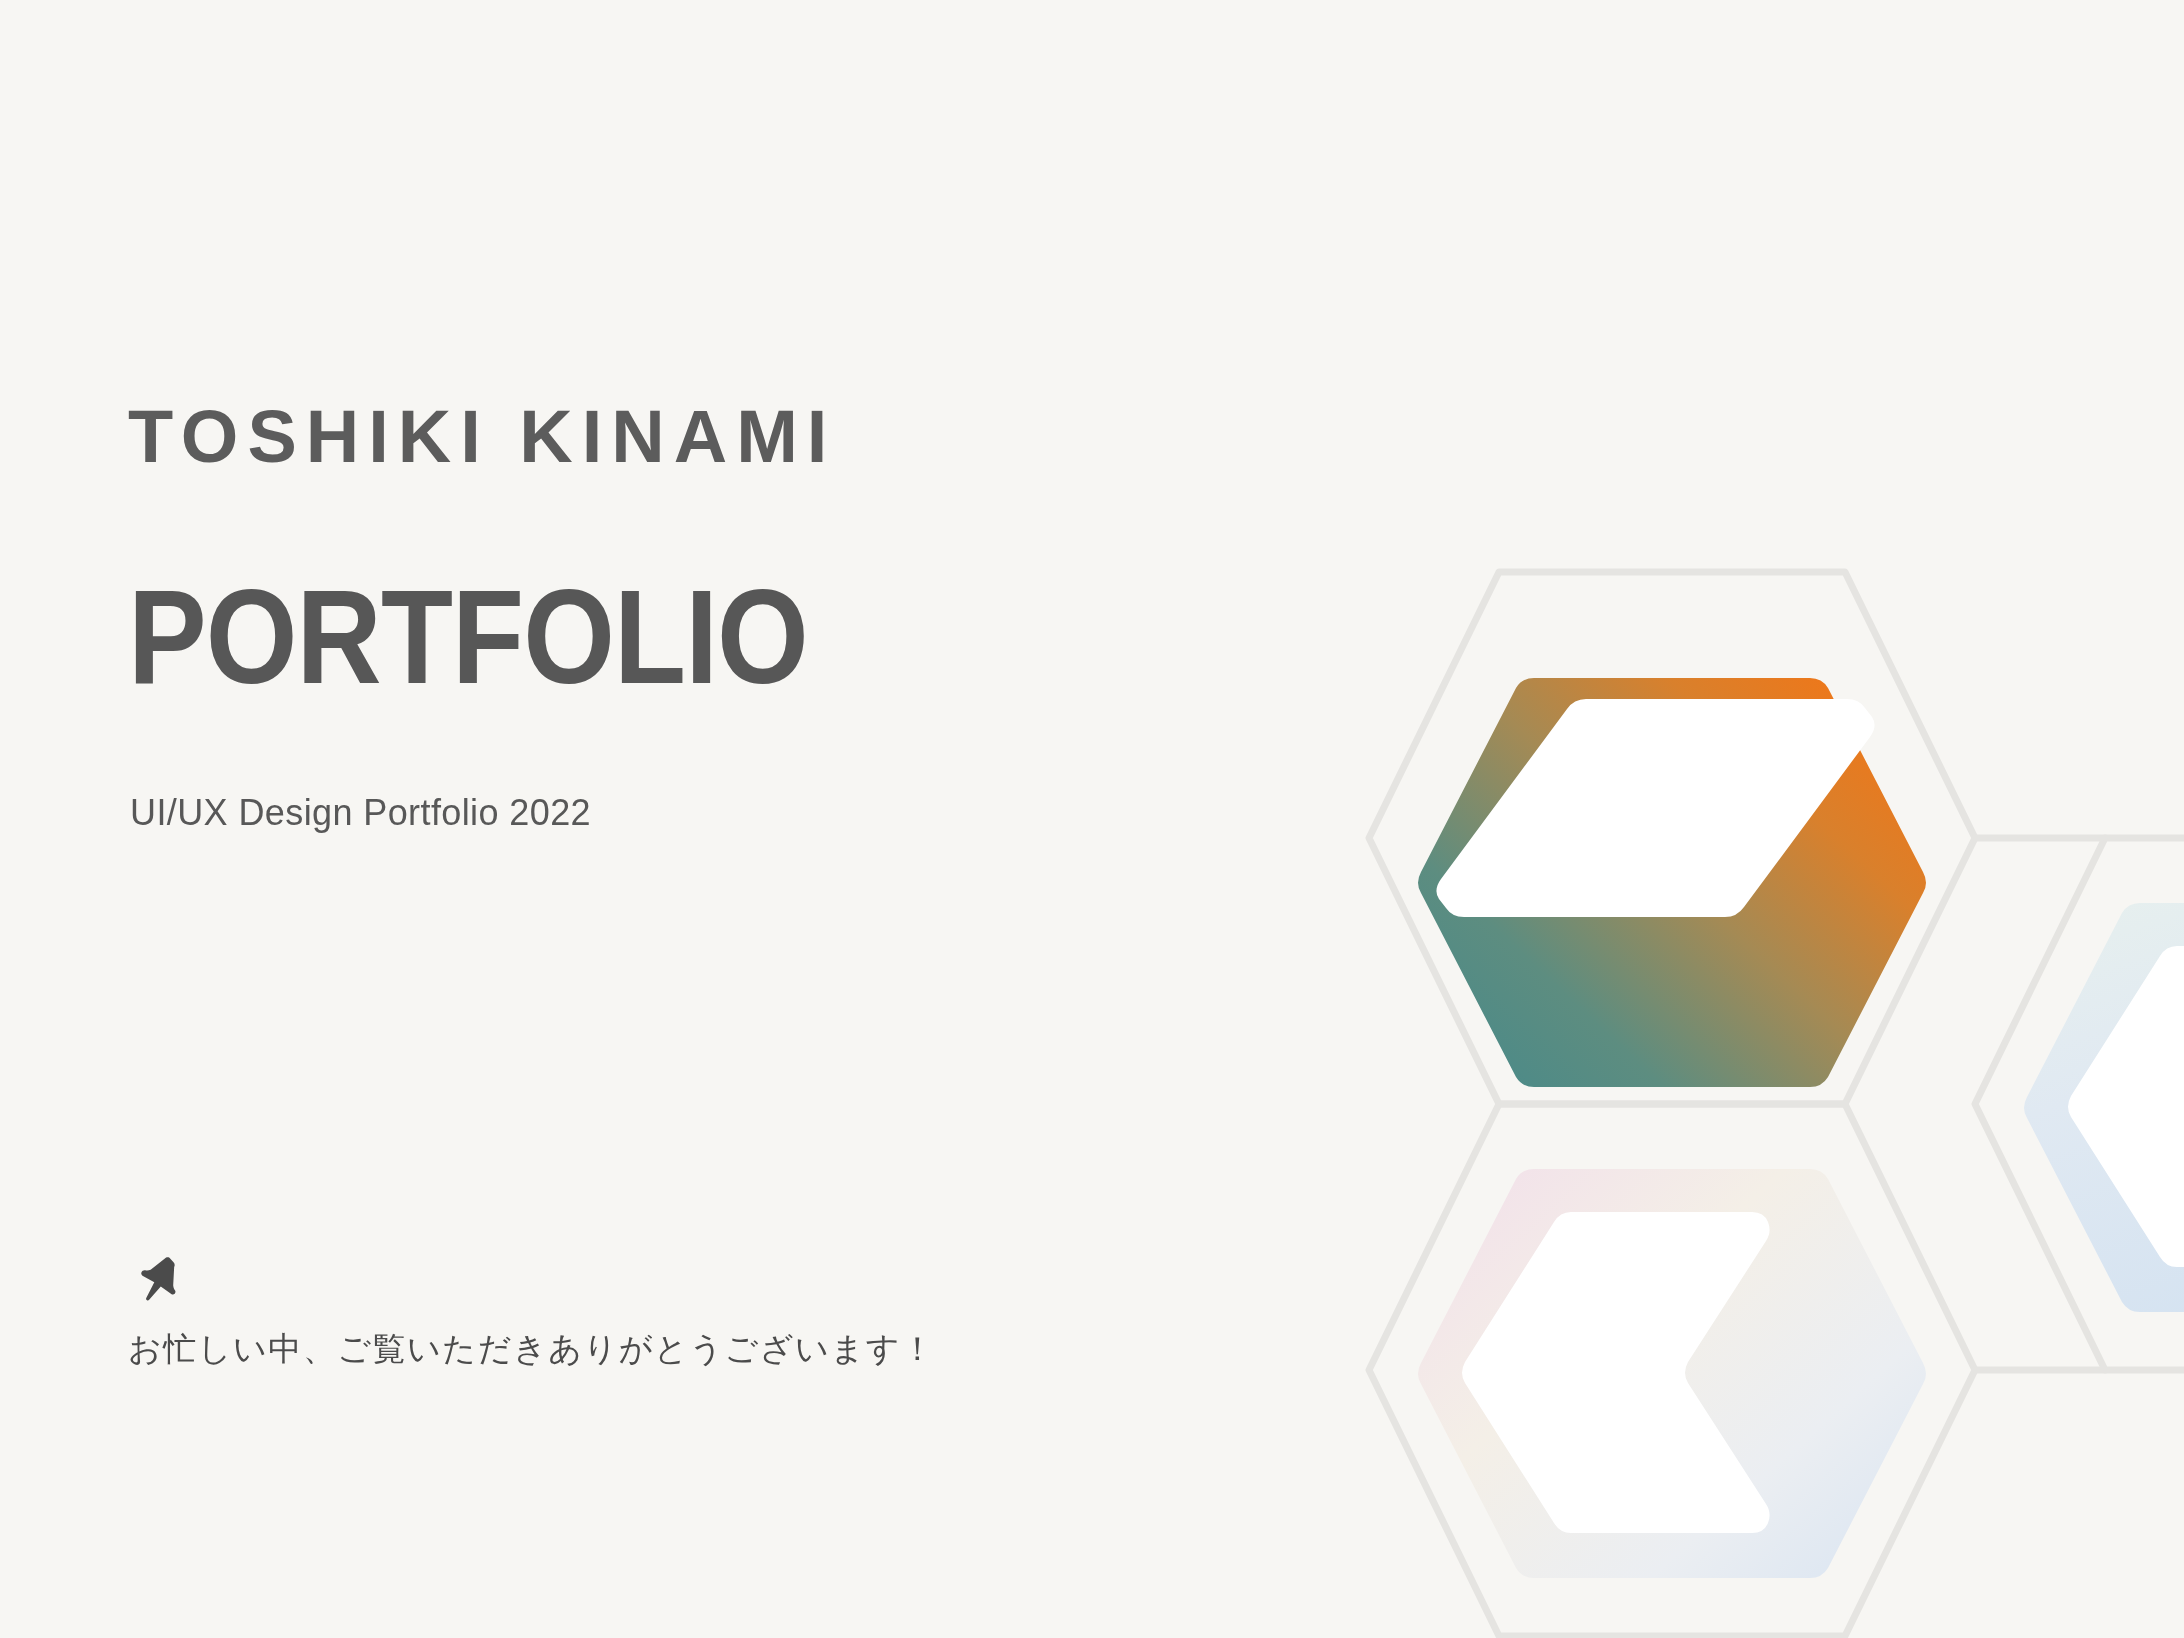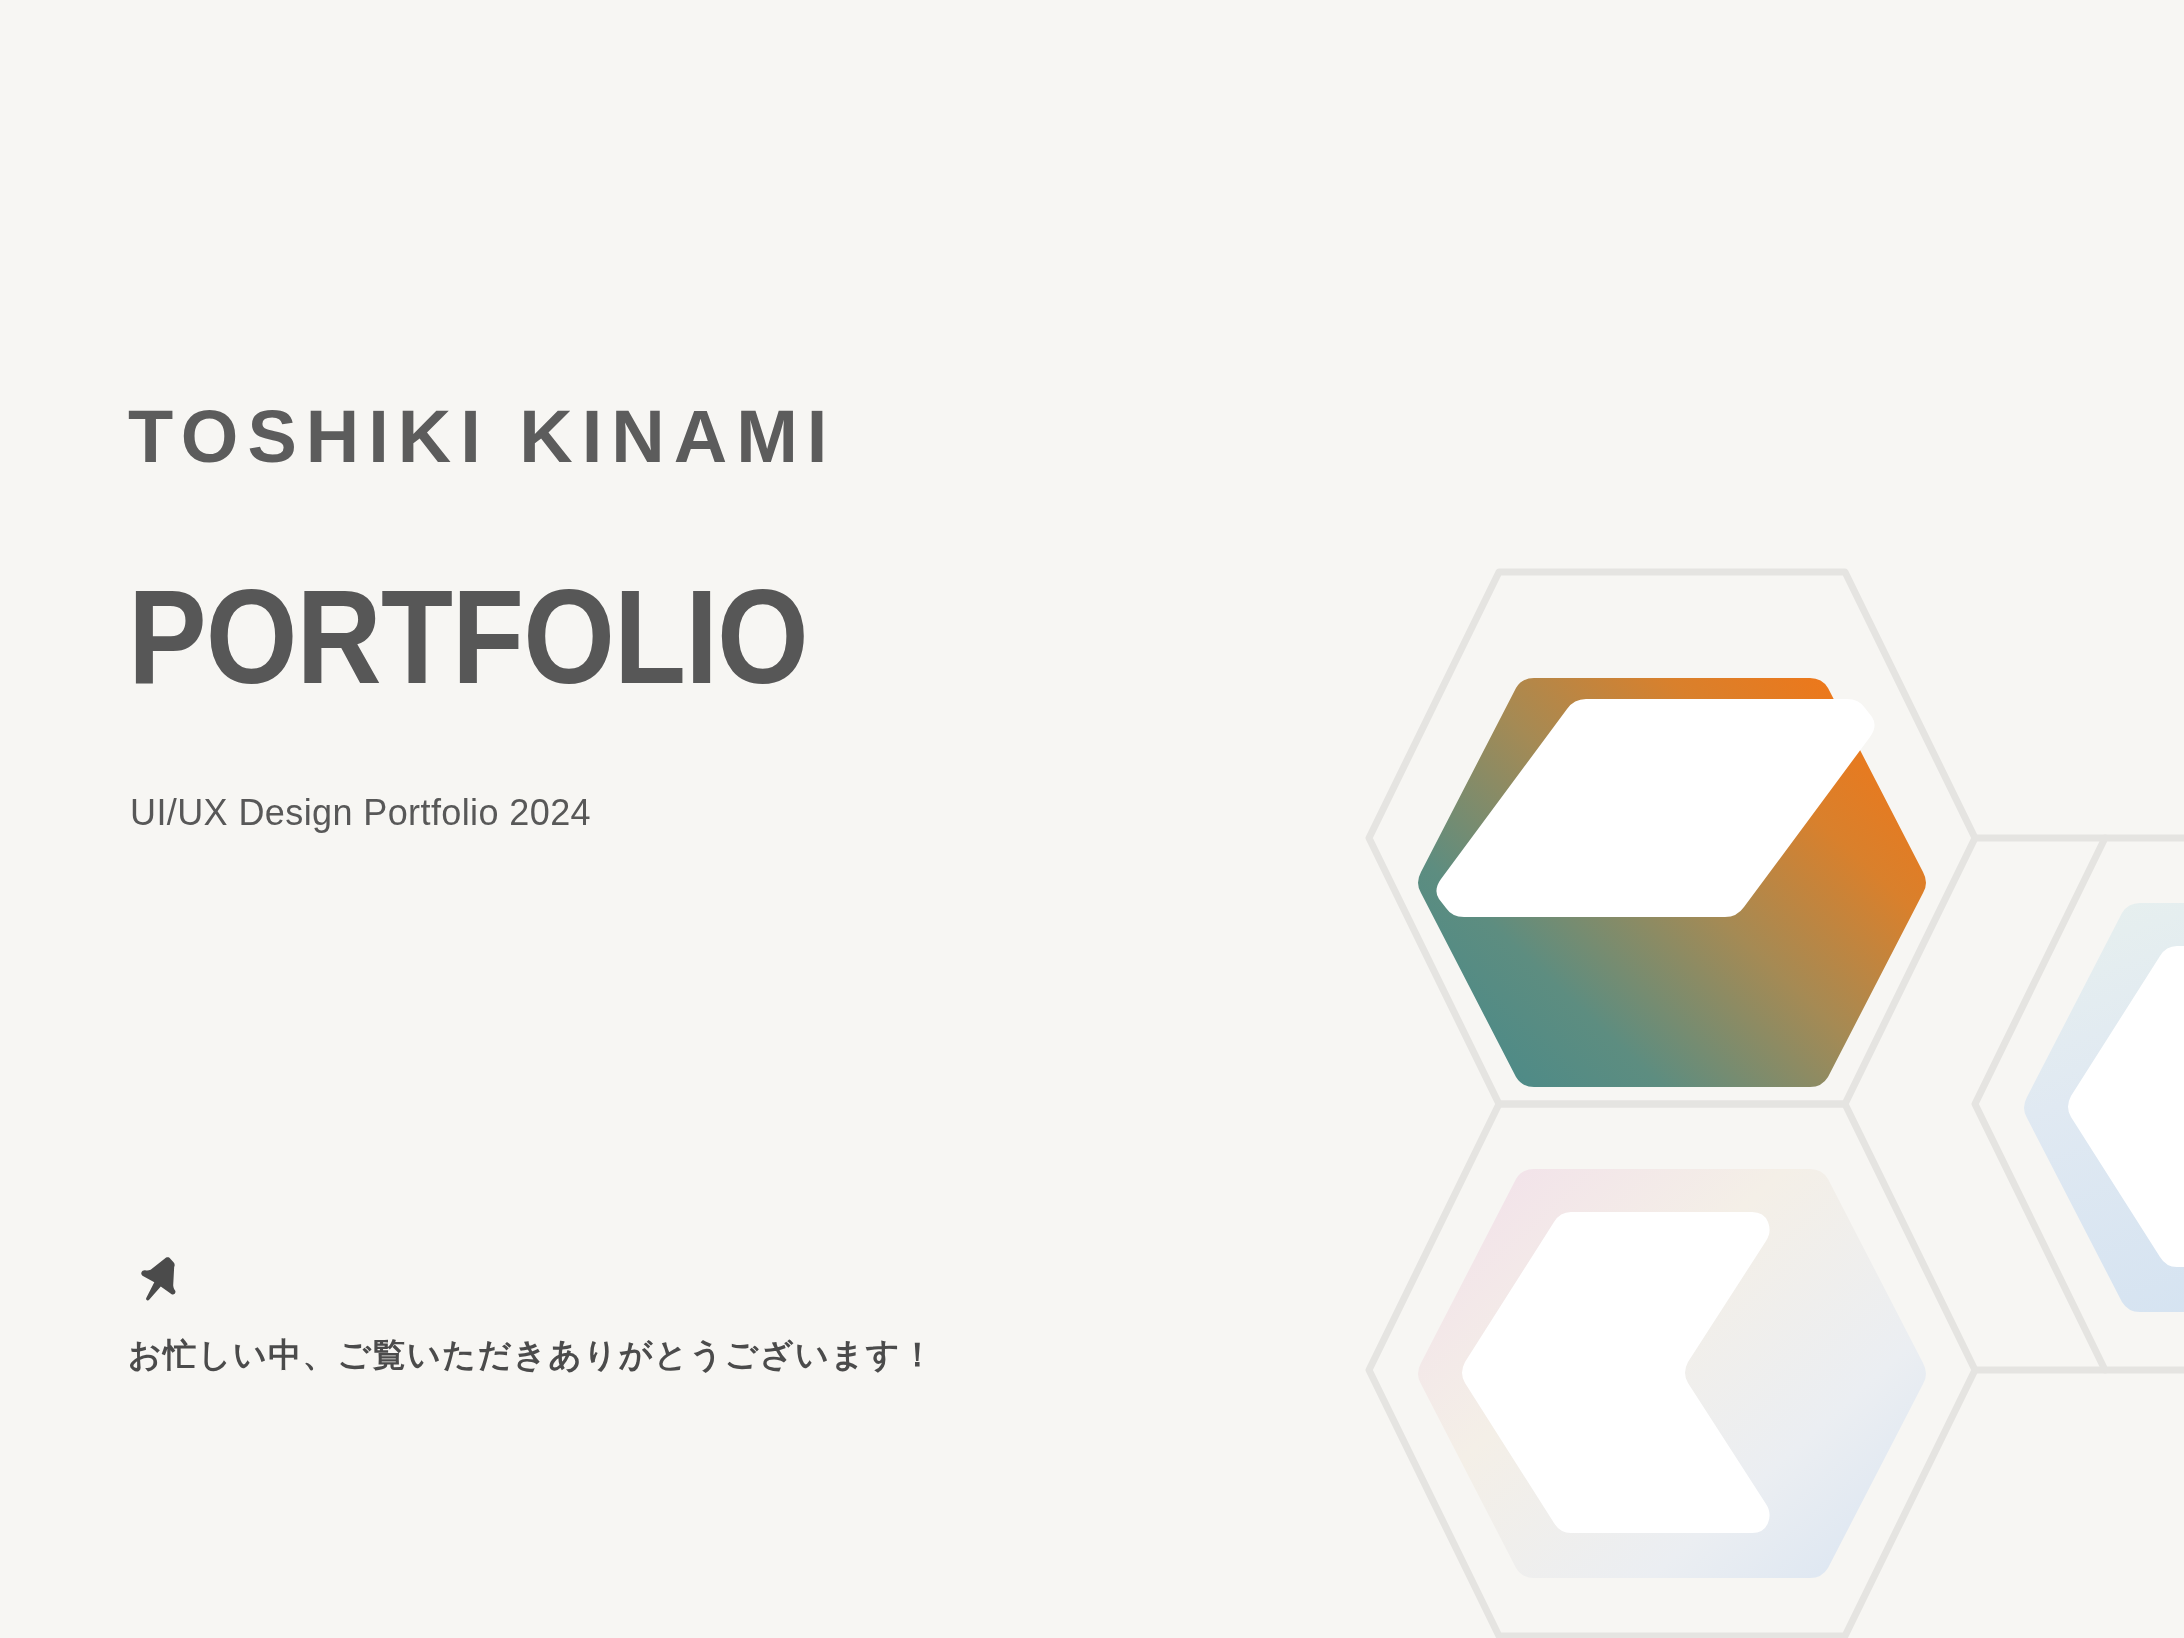--- a/index.html
+++ b/index.html
@@ -88,24 +88,24 @@
   }
 
   #pin-icon {
     display: block;
     width: 56px;
     height: 56px;
     margin-left: 6px;
   }
 
   #thanks-text {
-    margin-top: 26px;
+    margin-top: 20px;
     font-size: 33px;
     line-height: 1.25;
-    font-weight: 700;
+    font-weight: 400;
     letter-spacing: 1.5px;
     color: #4b4b4b;
     white-space: nowrap;
   }
 </style>
 </head>
 <body>
 
 <div id="slide">
 
@@ -194,21 +194,21 @@
                L1865,708 Q1859,699 1847,699 Z"></path>
     </g>
   </svg>
 
   <div id="text-column">
 
     <div id="name-line">TOSHIKI KINAMI</div>
 
     <div id="portfolio-title">PORTFOLIO</div>
 
-    <div id="subtitle">UI/UX Design Portfolio 2024</div>
+    <div id="subtitle">UI/UX Design Portfolio 2022</div>
 
     <div id="thanks-block">
       <svg id="pin-icon" viewBox="0 0 64 64">
         <path fill="#4b4b4b" d="M40.5,6.5 C38.7,5.6 36.6,6.0 35.3,7.5
                  L19.0,20.2 C17.0,21.0 14.9,21.2 12.8,20.8
                  C10.6,20.4 8.6,21.8 8.3,23.9
                  C8.1,25.4 8.9,26.8 10.2,27.5
                  L23.2,34.6 L14.0,52.5 C13.5,53.5 13.9,54.7 14.9,55.2
                  C15.7,55.6 16.7,55.4 17.3,54.7
                  L30.6,39.4 L42.6,48.0 C43.9,49.0 45.8,48.7 46.8,47.4

